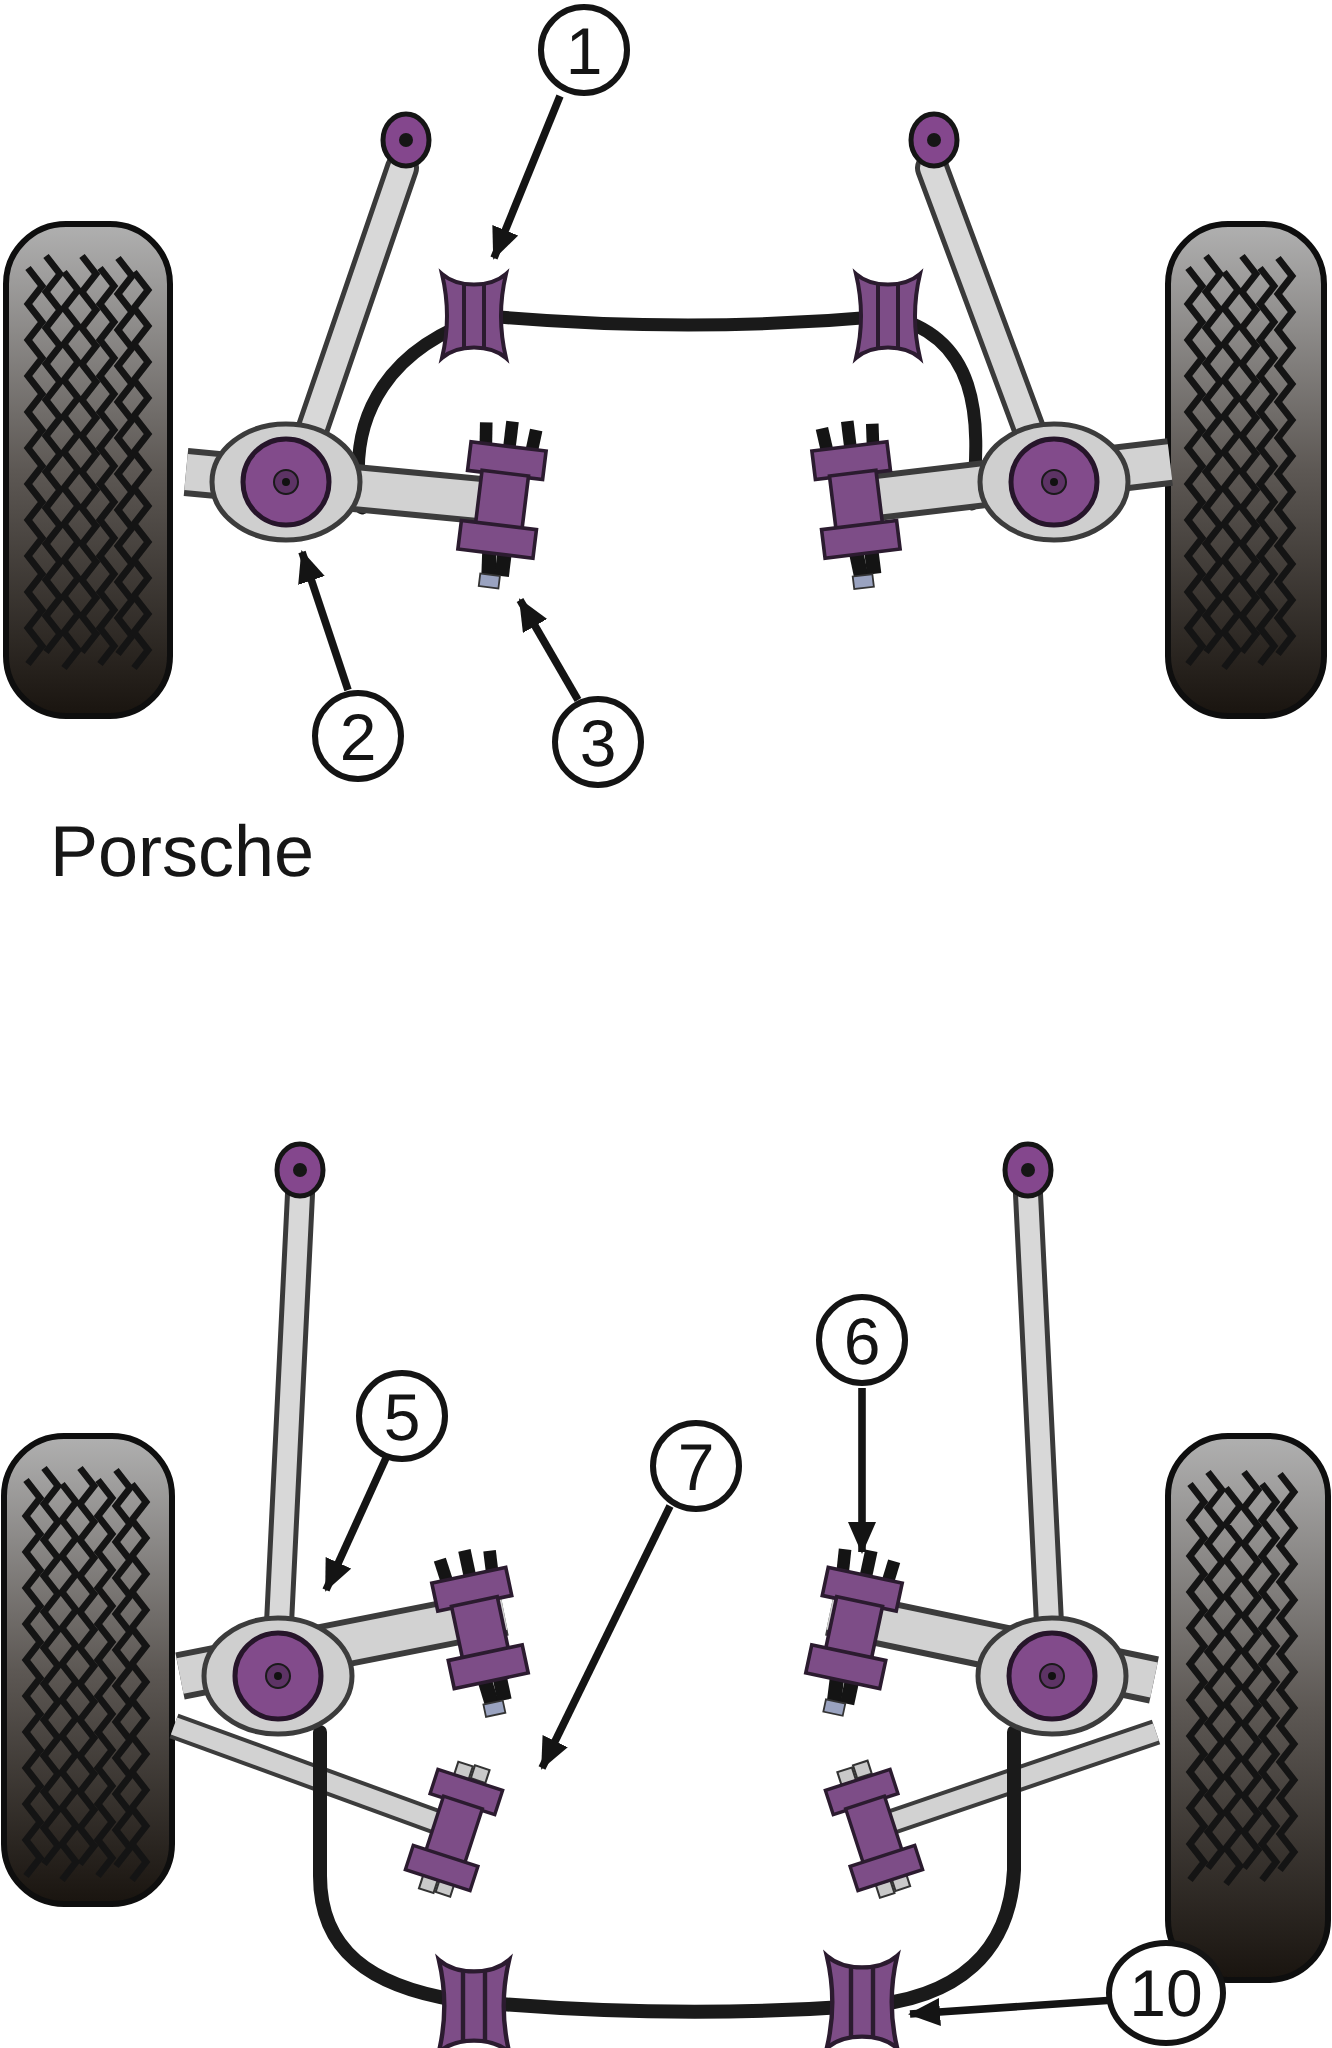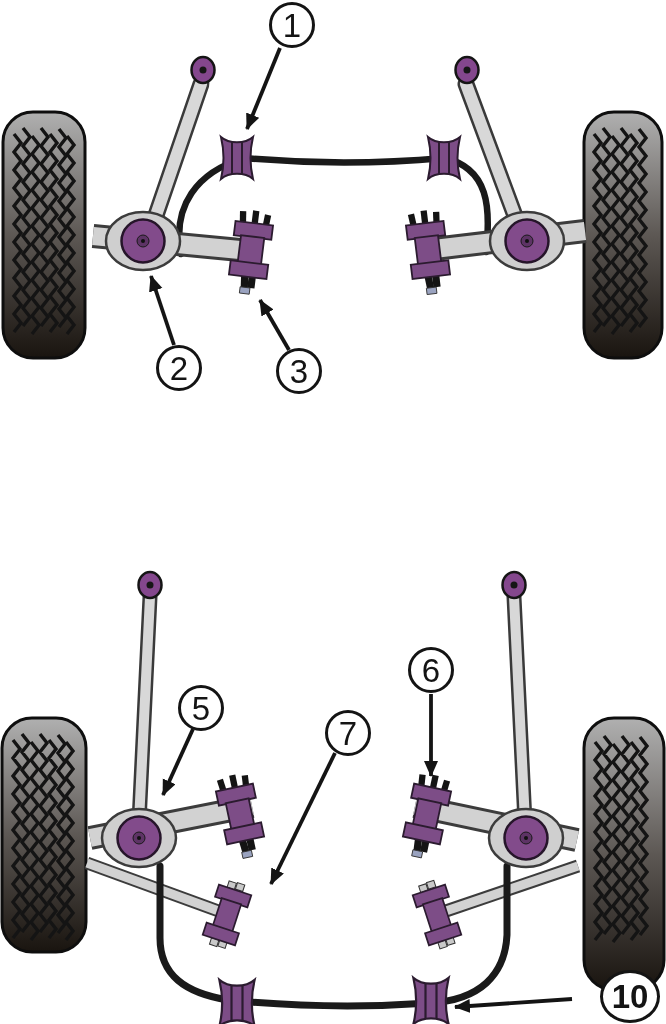--- a/index.html
+++ b/index.html
@@ -13,21 +13,21 @@
     width:46px;height:46px;border:3px solid #141414;border-radius:50%;
     background:#ffffff;display:flex;align-items:center;justify-content:center;
     font-size:33px;color:#141414;z-index:5;line-height:1;
   }
   .c1{left:269px;top:2px;}
   .c2{left:156px;top:345px;}
   .c3{left:276px;top:348px;}
   .c5{left:178px;top:685px;}
   .c6{left:408px;top:647px;}
   .c7{left:325px;top:710px;}
-  .c10{left:600px;top:970px;width:60px;height:53px;font-weight:bold;}
+  .c10{left:553px;top:970px;width:60px;height:53px;}
   .title{
     position:absolute;left:25px;top:404px;font-size:36px;line-height:43px;
     color:#161616;z-index:4;letter-spacing:0px;
   }
 </style>
 </head>
 <body>
 
 <div class="stage">
 
@@ -209,20 +209,21 @@
       <path d="M174,345 L151,276" marker-end="url(#ah)"></path>
       <path d="M289,350 L260,300" marker-end="url(#ah)"></path>
       <path d="M193,729 L163,795" marker-end="url(#ah)"></path>
       <path d="M431,694 L431,776" marker-end="url(#ah)"></path>
       <path d="M335,753 L271,884" marker-end="url(#ah)"></path>
       <path d="M572,999 L455,1007" marker-end="url(#ah)"></path>
     </g>
   </svg>
 
   <div class="title">
+    <div>Porsche</div>
   </div>
 
   <div class="callout c1">
     <span>1</span>
   </div>
   <div class="callout c2">
     <span>2</span>
   </div>
   <div class="callout c3">
     <span>3</span>

